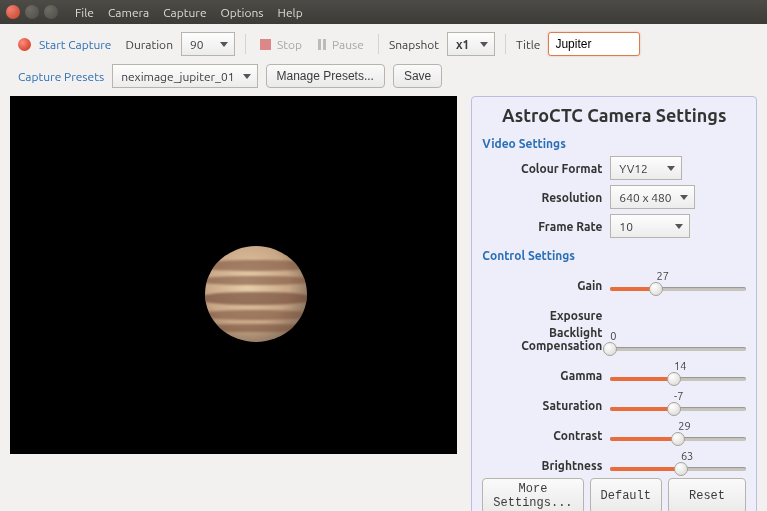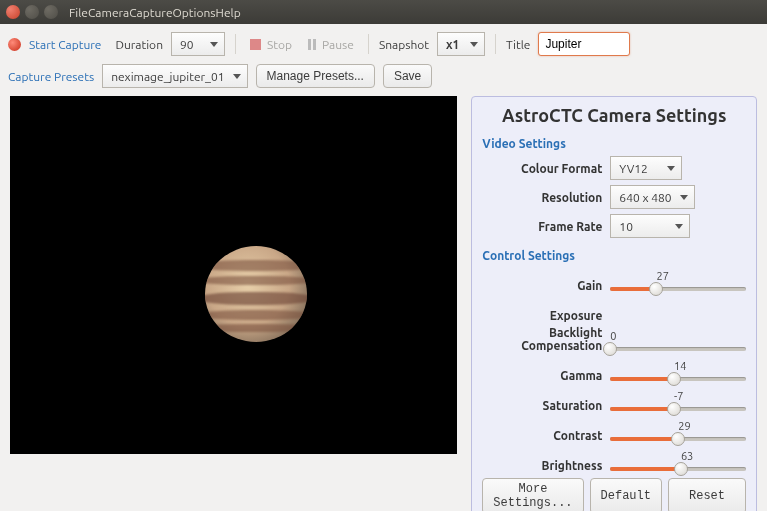--- a/index.html
+++ b/index.html
@@ -1,23 +1,23 @@
 <!DOCTYPE html>
 <html><head>
 <meta charset="utf-8">
 <style>
 * { box-sizing: border-box; margin: 0; padding: 0; }
 body { font-family: Ubuntu, "Segoe UI", sans-serif; font-size: 12px; background: #f2f1f0; color: #3c3c3c; width: 767px; height: 511px; overflow: hidden; }
 .titlebar { background: linear-gradient(#4c4b46, #3c3b37); height: 24px; display: flex; align-items: center; padding: 0 6px; color: #dfdbd2; }
 .win-btn { width: 14px; height: 14px; border-radius: 50%; margin-right: 5px; display: inline-block; }
 .win-close { background: radial-gradient(circle at 30% 30%, #f08070, #c8412a); }
 .win-min, .win-max { background: radial-gradient(circle at 30% 30%, #6e6b63, #4f4d47); }
-.menubar { margin-left: 6px; display: flex; }
+.menubar { margin-left: 12px; display: flex; gap: 14px; }
 .menubar span { cursor: default; }
-.toolbar1, .toolbar2 { display: flex; align-items: center; padding: 8px 8px; gap: 8px; }
+.toolbar1, .toolbar2 { display: flex; align-items: center; padding: 8px 18px; gap: 8px; }
 .toolbar1 { border-bottom: none; }
 .link-label { color: #2a6fb5; }
 .rec-dot { width: 13px; height: 13px; border-radius: 50%; background: radial-gradient(circle at 35% 35%, #ff8b7a, #c72c17); display: inline-block; }
 .stop-sq { width: 11px; height: 11px; background: #d88; display: inline-block; }
 .pause-bars { display: inline-flex; gap: 2px; }
 .pause-bars span { width: 3px; height: 11px; background: #bbb; display: inline-block; }
 .btn { background: linear-gradient(#fafafa,#eaeaea); border: 1px solid #b8b4ac; border-radius: 4px; padding: 3px 10px; font-size: 12px; color: #3c3c3c; display: inline-flex; align-items: center; gap: 6px; cursor: pointer; min-height: 24px; }
 .btn.disabled { color: #a8a7a4; }
 .select { background: linear-gradient(#fdfdfd,#ececec); border: 1px solid #b8b4ac; border-radius: 0; padding: 3px 6px 3px 8px; font-size: 12px; display: inline-flex; align-items: center; gap: 8px; min-height: 24px; cursor: pointer; }
 .chev { width: 0; height: 0; border-left: 4px solid transparent; border-right: 4px solid transparent; border-top: 5px solid #555; }

